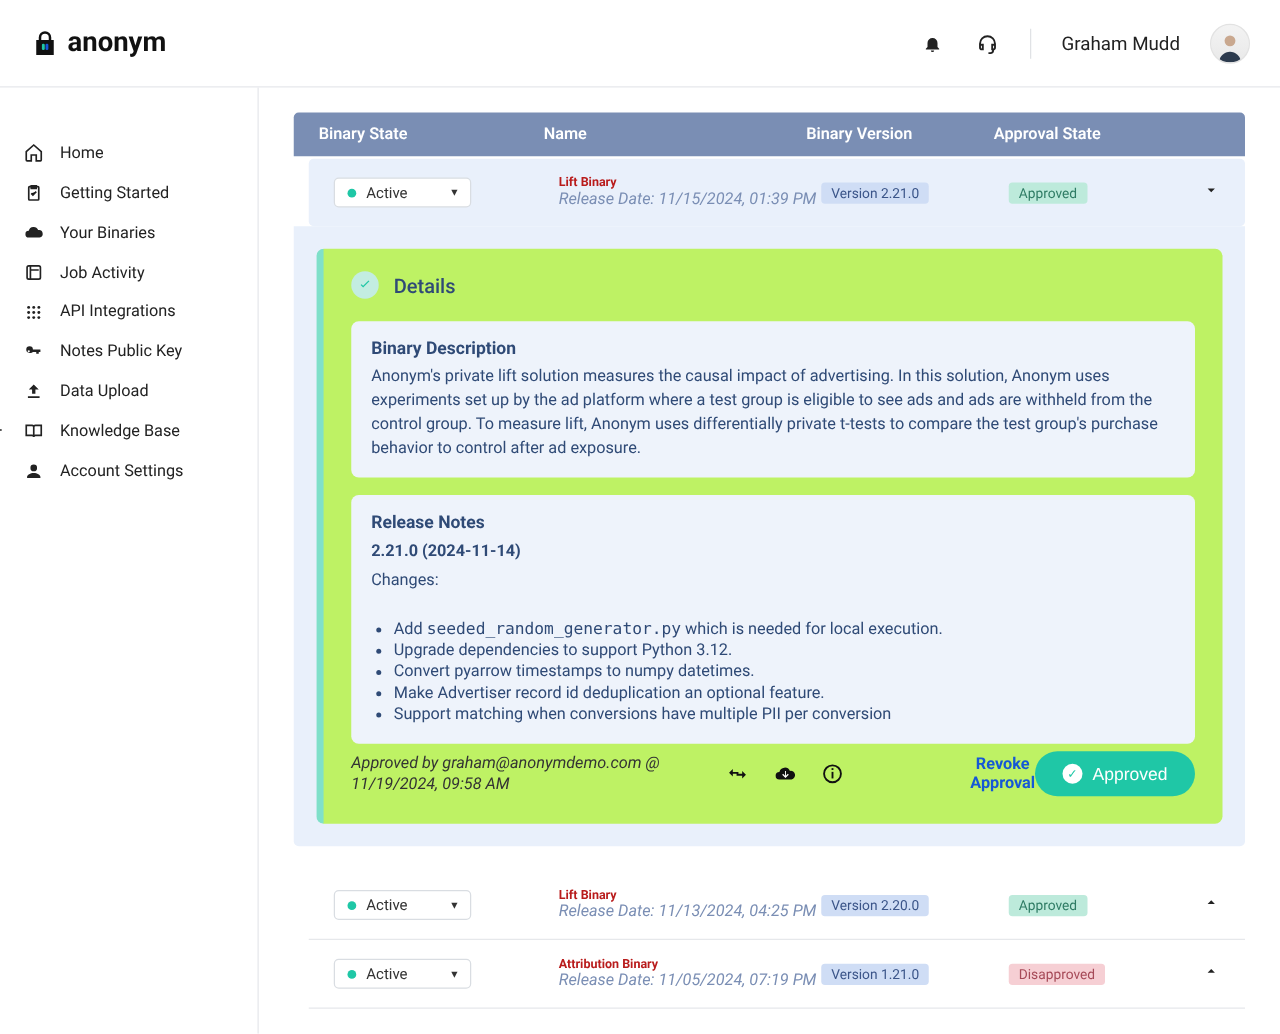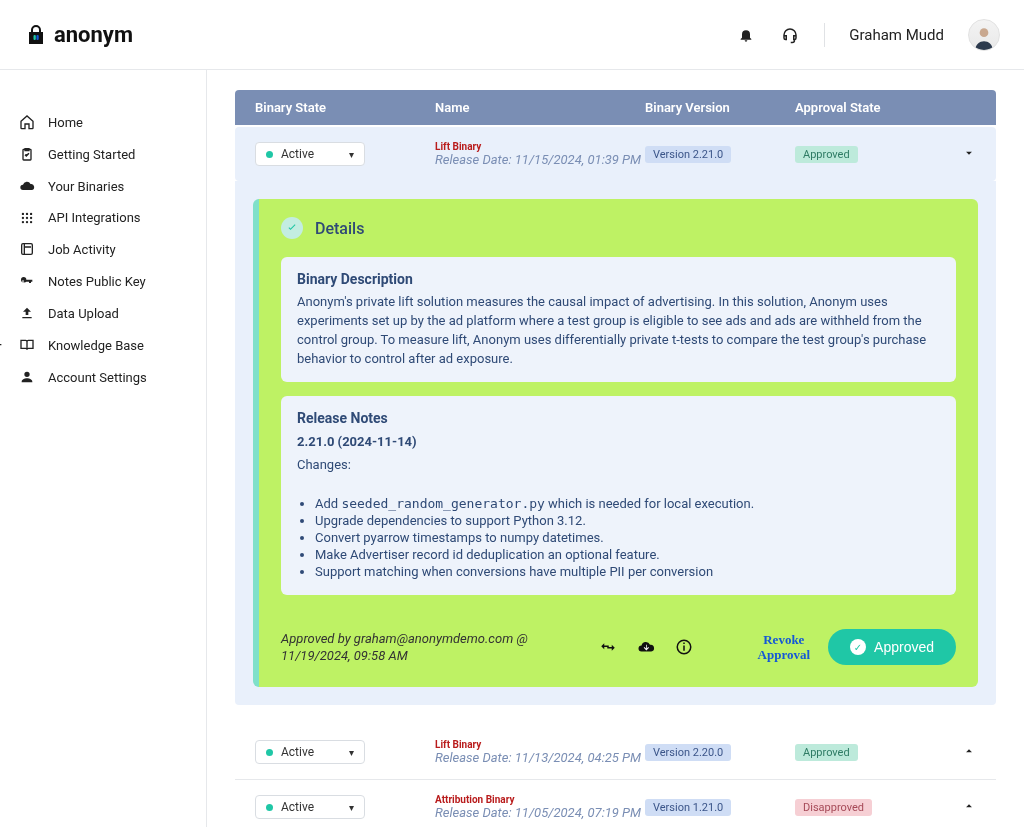--- a/index.html
+++ b/index.html
@@ -73,20 +73,21 @@
     padding:10px 20px;
     border-radius:4px 4px 0 0;
   }
 
   .row {
     display:grid;
     grid-template-columns: 180px 210px 150px 1fr;
     align-items:center;
     padding:14px 20px;
     border-bottom:1px solid #e6e8eb;
+    margin-left:12px;
   }
   .row.expanded-head{
     background:#e9f0fb;
     border-radius:4px;
     border:none;
     margin-top:2px;
   }
   .state-select{
     display:flex; align-items:center; gap:10px;
     border:1px solid #d9dde2; border-radius:4px;
@@ -131,28 +132,28 @@
   .desc-head{color:#2f4a76;font-weight:700;font-size:14px;margin-bottom:6px;}
   .desc-body{color:#2f4a76;font-size:13px;line-height:1.45;}
   .notes-block{background:#eef3fb;border-radius:6px;padding:14px 16px;}
   .notes-head{color:#2f4a76;font-weight:700;font-size:14px;margin-bottom:8px;}
   .notes-sub{color:#2f4a76;font-weight:700;font-size:13px;margin-bottom:8px;}
   .notes-sub2{color:#2f4a76;font-size:13px;margin-bottom:6px;}
   .notes-list{color:#2f4a76;font-size:13px; padding-left:18px;margin-top:24px;}
   .notes-list li{margin-bottom:2px;}
   code.mono{font-family:ui-monospace,Consolas,monospace;}
   .approve-row{
-    display:flex;align-items:center;gap:18px;
-    margin-top:34px;
+    display:flex;align-items:center;
+    margin-top:6px;
   }
   .approve-text{flex:0 0 300px;font-style:italic;color:#333;font-size:13px;line-height:1.35;}
   .mini-icons{display:flex;gap:20px;align-items:center;color:#111;}
   .mini-icons .ic{width:18px;height:18px;cursor:pointer;display:flex;align-items:center;justify-content:center;}
   .spacer{flex:1;}
-  .revoke-link{color:#1558d6;font-weight:700;text-align:center;font-size:13px;line-height:1.2;cursor:pointer;font-family:Liberation Serif, serif;}
+  .revoke-link{color:#1558d6;font-weight:700;text-align:center;font-size:13px;line-height:1.2;cursor:pointer;}
   .approved-btn{
     background:#1fc7a6;color:#fff;border:none;border-radius:999px;
     padding:10px 22px;font-size:14px;display:flex;align-items:center;gap:8px;
     cursor:pointer;
   }
   .approved-btn .chk{width:16px;height:16px;border-radius:50%;background:#fff;display:flex;align-items:center;justify-content:center;color:#1fc7a6;font-size:10px;}
 
 </style>
 </head>
 <body>
@@ -213,44 +214,44 @@
     <div class="nav-item">
       <span class="nav-icon">
           <svg width="16" height="16" viewBox="0 0 24 24">
             <path fill="currentColor" d="M19 18H6a4 4 0 010-8 6 6 0 0111.3-1A4.5 4.5 0 0119 18z"></path>
           </svg>
         </span>
       <span>Your Binaries</span>
     </div>
     <div class="nav-item">
       <span class="nav-icon">
+          <svg width="16" height="16" viewBox="0 0 24 24">
+            <rect x="4" y="4" width="16" height="16" rx="2" fill="none" stroke="currentColor" stroke-width="2"></rect>
+            <path stroke="currentColor" stroke-width="2" d="M8 4v16M8 9h10"></path>
+          </svg>
+        </span>
+      <span>Job Activity</span>
+    </div>
+    <div class="nav-item">
+      <span class="nav-icon">
           <svg width="14" height="14" viewBox="0 0 24 24">
             <g fill="currentColor">
               <circle cx="5" cy="5" r="2"></circle>
               <circle cx="12" cy="5" r="2"></circle>
               <circle cx="19" cy="5" r="2"></circle>
               <circle cx="5" cy="12" r="2"></circle>
               <circle cx="12" cy="12" r="2"></circle>
               <circle cx="19" cy="12" r="2"></circle>
               <circle cx="5" cy="19" r="2"></circle>
               <circle cx="12" cy="19" r="2"></circle>
               <circle cx="19" cy="19" r="2"></circle>
             </g>
           </svg>
         </span>
       <span>API Integrations</span>
-    </div>
-    <div class="nav-item">
-      <span class="nav-icon">
-          <svg width="16" height="16" viewBox="0 0 24 24">
-            <rect x="4" y="4" width="16" height="16" rx="2" fill="none" stroke="currentColor" stroke-width="2"></rect>
-            <path stroke="currentColor" stroke-width="2" d="M8 4v16M8 9h10"></path>
-          </svg>
-        </span>
-      <span>Job Activity</span>
     </div>
     <div class="nav-item">
       <span class="nav-icon">
           <svg width="16" height="16" viewBox="0 0 24 24">
             <path fill="currentColor" d="M7 14a4 4 0 114-4h9v3h-2v2h-3v-2h-4a4 4 0 01-4 1z"></path>
             <circle cx="6" cy="12" r="1.3" fill="#fff"></circle>
           </svg>
         </span>
       <span>Notes Public Key</span>
     </div>

